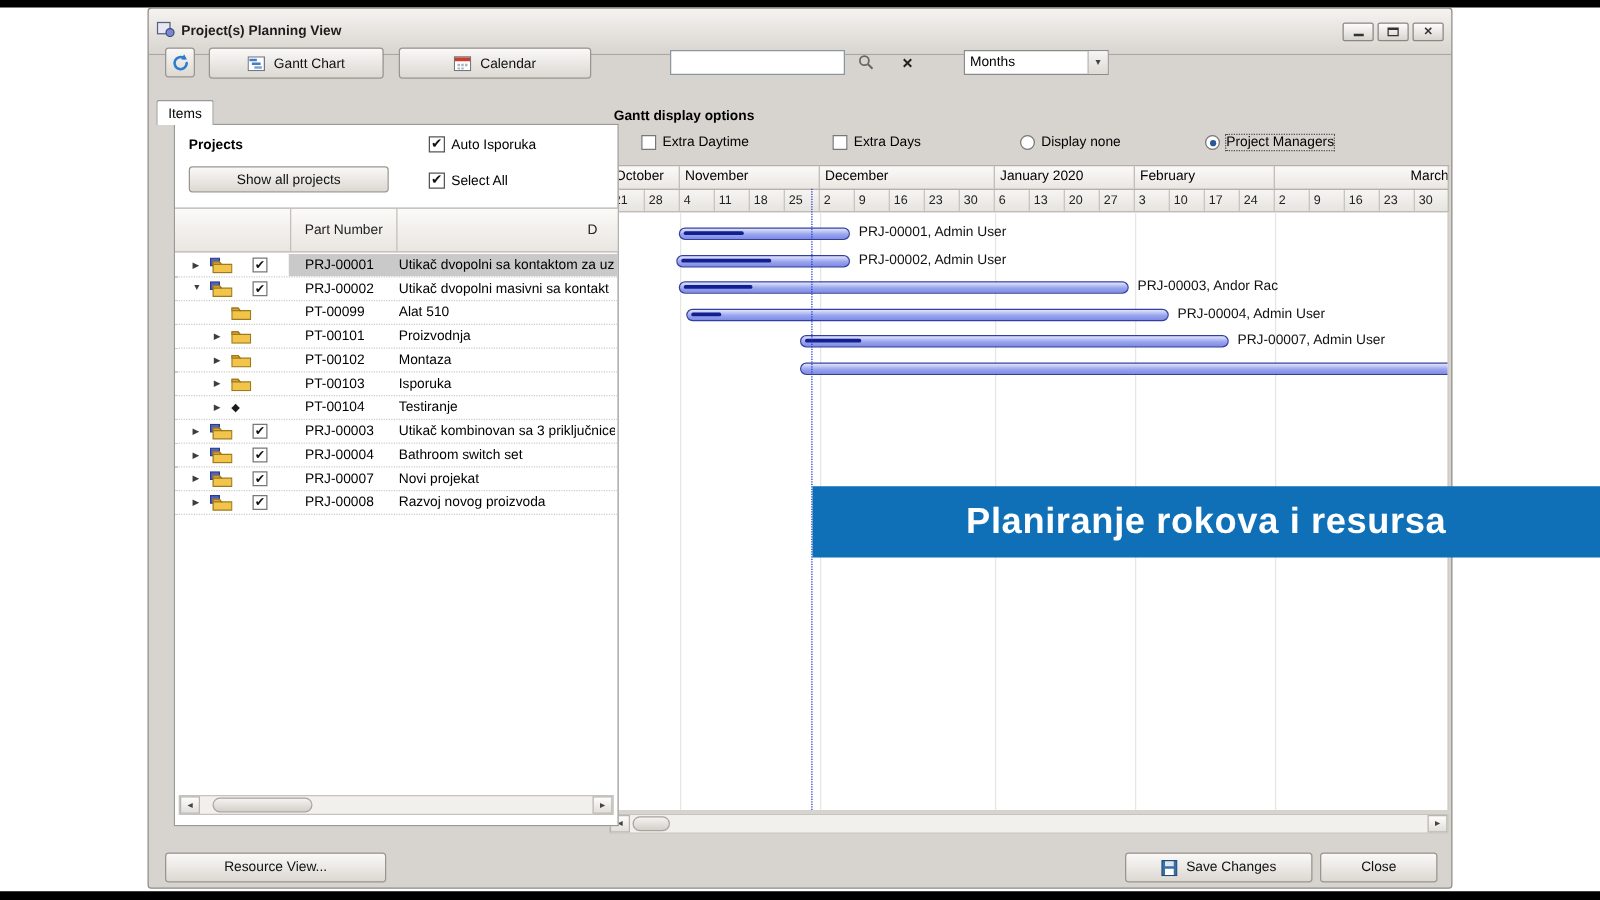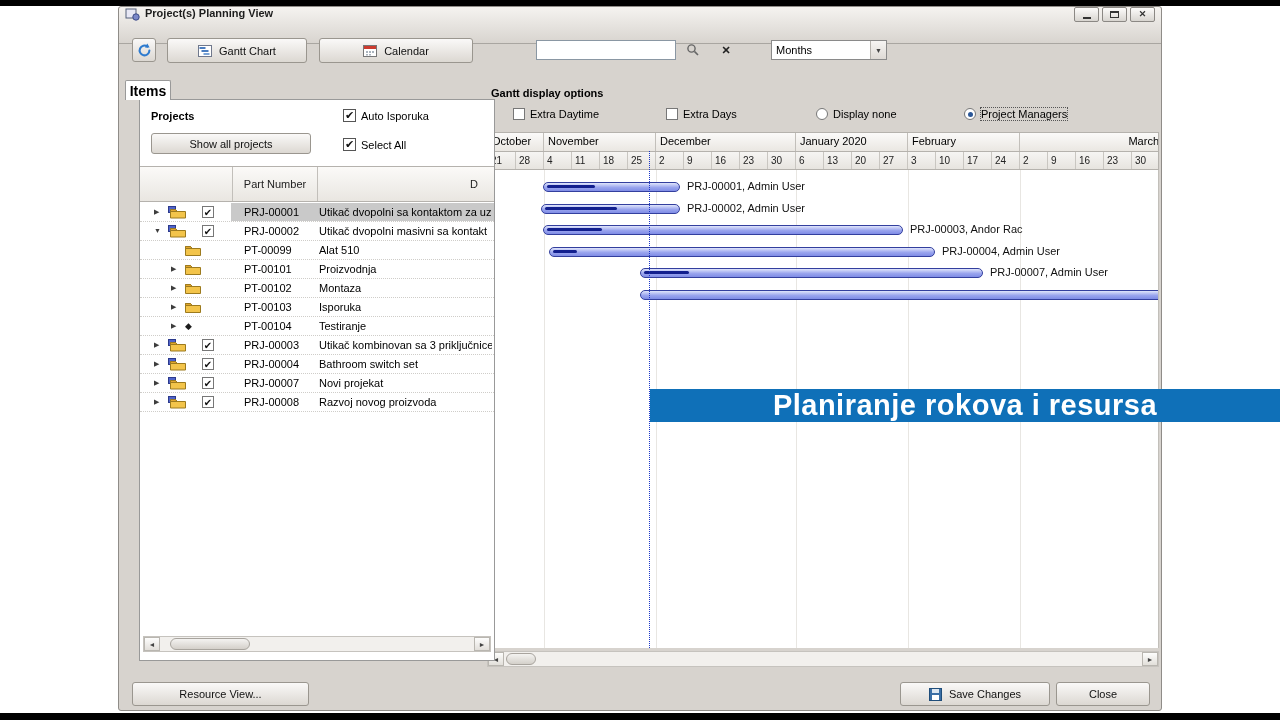--- a/index.html
+++ b/index.html
@@ -8,21 +8,21 @@
            font-family:"Liberation Sans", sans-serif; overflow:hidden; }
   .letterbox { position:absolute; left:0; width:1280px; background:#000; }
   #lb-top { top:0; height:6px; }
   #lb-bottom { top:713px; height:7px; }
 
   
   .window { position:absolute; left:118px; top:6px; width:1044px; height:705px;
             background:#d7d3ce; border:1px solid #8f8c88; border-radius:3px; }
   .titlebar { position:absolute; left:0; top:0; right:0; height:37px;
               background:linear-gradient(#f5f3f0,#d8d4cf); border-bottom:1px solid #a9a6a1;
-              border-radius:3px 3px 0 0; display:flex; align-items:flex-start; padding:0 6px; gap:5px; }
+              border-radius:3px 3px 0 0; display:flex; align-items:center; padding:0 6px; gap:5px; }
   .title { font-size:11px; font-weight:bold; color:#1d1d1d; }
   .win-btns { margin-left:auto; display:flex; gap:3px; }
   .wbtn { width:25px; height:15px; border:1px solid #8b8884; border-radius:2px;
           background:linear-gradient(#fdfcfb,#d8d5d0); display:flex; align-items:center;
           justify-content:center; cursor:default; }
   .glyph-min { width:8px; height:2px; background:#333; margin-top:6px; }
   .glyph-max { width:9px; height:7px; border:1px solid #333; border-top-width:2px; }
   .glyph-close { font-size:9px; color:#333; font-weight:bold; line-height:1; }
 
   
@@ -40,22 +40,22 @@
   #clear-icon  { left:599px; top:35px; width:16px; height:16px; font-size:11px; color:#222; font-weight:bold; }
   #scale-combo { position:absolute; left:652px; top:33px; width:116px; height:20px;
                  background:#fff; border:1px solid #8a8a8a; display:flex; align-items:center; }
   #scale-combo .val { font-size:11px; padding-left:4px; flex:1; }
   #scale-combo .drop { width:16px; height:100%; border-left:1px solid #b5b2ad;
                        display:flex; align-items:center; justify-content:center;
                        font-size:7px; color:#444; background:linear-gradient(#f6f5f3,#dedad5); }
 
   
   #tab-items { position:absolute; left:6px; top:73px; width:46px; height:20px; background:#fff;
-               border:1px solid #999; border-bottom:none; font-size:14px; display:flex;
-               align-items:center; justify-content:center; z-index:3; border-radius:2px 2px 0 0;font-weight:bold; }
+               border:1px solid #999; border-bottom:none; font-size:11px; display:flex;
+               align-items:center; justify-content:center; z-index:3; border-radius:2px 2px 0 0; }
   #left-panel { position:absolute; left:4px; top:92px; width:356px; height:562px;
                 background:#fff; border:1px solid #999; z-index:2;margin-left:16px; }
   .projects-label { position:absolute; left:11px; top:10px; font-size:11px; font-weight:bold; }
   #btn-showall { left:11px; top:33px; width:160px; height:21px; }
   .cbx-row { position:absolute; display:flex; align-items:center; gap:5px; font-size:11px; }
   #cb-autorefresh { left:203px; top:9px; }
   #cb-selectall   { left:203px; top:38px; }
   .cbx { width:13px; height:13px; border:1px solid #555; background:#fff; display:inline-flex;
          align-items:center; justify-content:center; font-size:11px; line-height:1; color:#111; }
 
@@ -124,21 +124,21 @@
   .gprog { position:absolute; left:3px; top:2px; height:3px; border-radius:2px; background:#121f8e; }
   .gbar-label { position:absolute; font-size:11px; color:#111; white-space:nowrap; }
   #gantt-scroll { left:0; top:566px; width:672px; }
 
   
   #btn-resource { left:13px; top:675px; width:177px; height:24px; }
   #btn-save     { left:781px; top:675px; width:150px; height:24px; }
   #btn-close    { left:937px; top:675px; width:94px; height:24px; }
 
   
-  .banner { position:absolute; left:650px; top:389px; width:630px; height:33px; background:#0f70b8;
+  .banner { position:absolute; left:650px; top:389px; width:630px; height:57px; background:#0f70b8;
             display:flex; align-items:center; justify-content:center; z-index:10; }
   .banner span { color:#fff; font-size:29px; font-weight:bold; letter-spacing:0.5px; }
 </style>
 </head>
 <body>
 
 <div class="stage">
   <div id="lb-top" class="letterbox"></div>
   <div id="lb-bottom" class="letterbox"></div>
 

